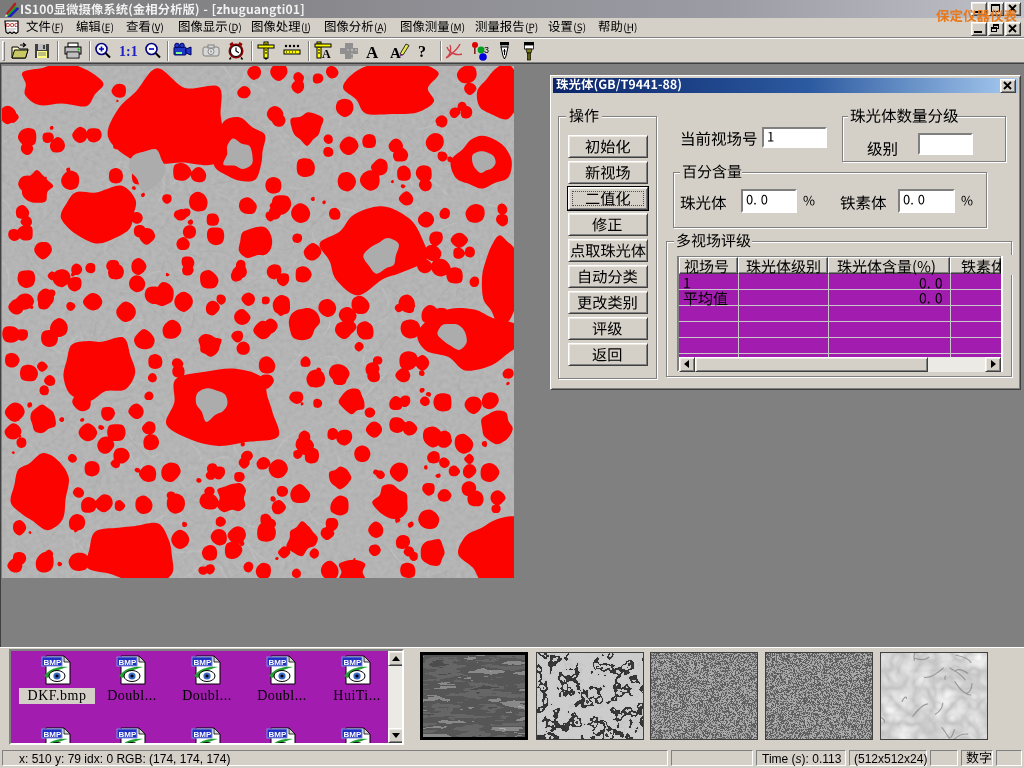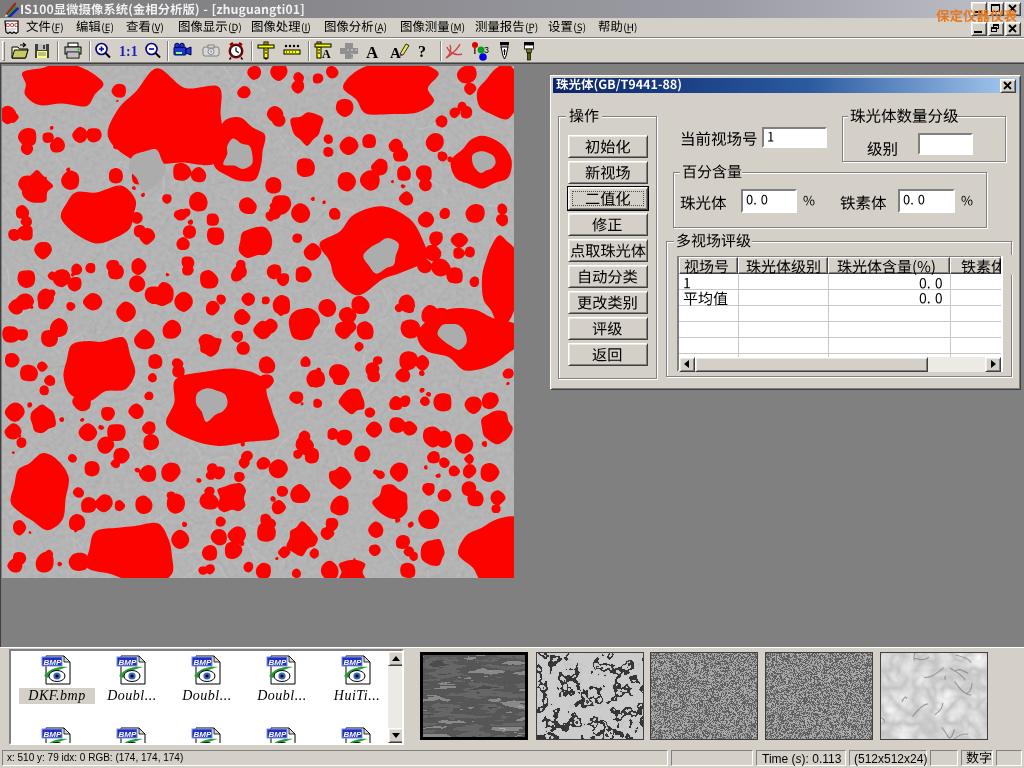--- a/index.html
+++ b/index.html
@@ -3,22 +3,22 @@
 html,body{margin:0;padding:0;width:1024px;height:768px;overflow:hidden;
  font-family:"Liberation Sans",sans-serif;background:#D4D0C8;}
 *{box-sizing:border-box;}
 .abs{position:absolute;}
 .raised{border-top:1px solid #FFFFFF;border-left:1px solid #FFFFFF;
  border-right:1px solid #404040;border-bottom:1px solid #404040;
  box-shadow:inset 1px 1px 0 #D4D0C8, inset -1px -1px 0 #808080;background:#D4D0C8;}
 .btn{border-top:1px solid #FFFFFF;border-left:1px solid #FFFFFF;
  border-right:1px solid #404040;border-bottom:1px solid #404040;
  box-shadow:inset 1px 1px 0 #ECE9E2, inset -1px -1px 0 #808080;background:#D4D0C8;}
-.white2{background:#ffffff;border-top:2px solid #808080;border-left:2px solid #808080;
- border-right:2px solid #FFFFFF;border-bottom:2px solid #FFFFFF;font-style:italic;}
+.white2{background:#a21caf;border-top:2px solid #808080;border-left:2px solid #808080;
+ border-right:2px solid #FFFFFF;border-bottom:2px solid #FFFFFF;}
 .etch{border:1px solid #808080;box-shadow:1px 1px 0 #FFFFFF, inset 1px 1px 0 #FFFFFF;}
 .field{border-top:1px solid #808080;border-left:1px solid #808080;
  border-right:1px solid #FFFFFF;border-bottom:1px solid #FFFFFF;background:#D4D0C8;}
 .edit{background:#FFFFFF;border-top:2px solid #808080;border-left:2px solid #808080;
  border-right:2px solid #FFFFFF;border-bottom:2px solid #FFFFFF;}
 </style></head><body>
 <div class="abs" style="left:0;top:0;width:1024px;height:18px;background:linear-gradient(90deg,#7A7A7A 0%,#9B9BA4 70%,#C0C0C8 100%);"></div>
 <svg class="abs" style="left:3px;top:1px" width="17" height="16" viewBox="0 0 17 16">
 <g stroke-width="2.6" fill="none" stroke-linecap="round">
 <path d="M4 13 L12 3" stroke="#B02020"></path>
@@ -577,17 +577,17 @@
     <path d="M26 47Q25 42 21 50 M3 71Q5 67 -7 63 M87 41Q92 41 93 31 M55 63Q63 58 63 51 M33 5Q44 9 49 4 M75 78Q72 88 70 86 M92 10Q90 5 76 2 M66 27Q64 26 66 23 M62 76Q71 89 70 88 M70 15Q84 23 86 28 M75 19Q79 14 89 21 M89 83Q79 82 71 92 M32 65Q42 52 48 52 M75 29Q84 43 92 43 M34 8Q32 0 38 -5 M64 15Q52 26 44 25" stroke="#8A8A8A" stroke-width="1.2" fill="none" opacity="0.8"></path>
   </svg>
 <div class="abs" style="left:0;top:747px;width:1024px;height:21px;background:#D4D0C8;"></div>
 <div class="abs field" style="left:2px;top:750px;width:666px;height:16px;background:#D4D0C8;"></div>
 <div class="abs field" style="left:671px;top:750px;width:82px;height:16px;background:#D4D0C8;"></div>
 <div class="abs field" style="left:756px;top:750px;width:90px;height:16px;background:#D4D0C8;"></div>
 <div class="abs field" style="left:849px;top:750px;width:78px;height:16px;background:#D4D0C8;"></div>
 <div class="abs field" style="left:930px;top:750px;width:28px;height:16px;background:#D4D0C8;"></div>
 <div class="abs field" style="left:961px;top:750px;width:32px;height:16px;background:#D4D0C8;"></div>
 <div class="abs field" style="left:996px;top:750px;width:26px;height:16px;background:#D4D0C8;"></div>
-<div class="abs" style="left:7px;top:752px;font-size:10px;color:#000;">x: 510 y: 79 idx: 0 RGB: (174, 174, 174)</div>
+<div class="abs" style="left:19px;top:752px;font-size:12px;color:#000;">x: 510 y: 79 idx: 0 RGB: (174, 174, 174)</div>
 <div class="abs" style="left:762px;top:752px;font-size:12px;color:#000;">Time (<i>s</i>): 0.113</div>
 <div class="abs" style="left:854px;top:752px;font-size:12px;color:#000;">(512x512x24)</div>
 <svg width="27" height="16" style="position:absolute;left:966px;top:751px;" viewBox="0 0 27 16">
     <path d="M5.8 0.8C5.5 1.3 5.1 2 4.8 2.5L5.4 2.8C5.8 2.4 6.2 1.7 6.6 1.1ZM1.1 1.1C1.5 1.7 1.8 2.4 1.9 2.8L2.7 2.5C2.6 2.1 2.2 1.4 1.9 0.8ZM5.3 8.1C5 8.7 4.6 9.3 4.1 9.8C3.6 9.6 3.1 9.3 2.6 9.1C2.8 8.8 3 8.4 3.2 8.1ZM1.4 9.5C2.1 9.7 2.8 10 3.4 10.4C2.6 11 1.6 11.4 0.5 11.6C0.7 11.8 0.9 12.1 1 12.4C2.2 12.1 3.3 11.5 4.2 10.8C4.7 11 5.1 11.3 5.4 11.5L6 10.9C5.7 10.7 5.3 10.4 4.9 10.2C5.6 9.5 6.1 8.6 6.4 7.4L5.9 7.2L5.7 7.2H3.6L3.9 6.6L3 6.4C2.9 6.7 2.8 7 2.7 7.2H0.9V8.1H2.3C2 8.6 1.7 9.1 1.4 9.5ZM3.3 0.5V2.9H0.7V3.7H3C2.4 4.6 1.4 5.4 0.5 5.8C0.7 6 0.9 6.3 1 6.5C1.8 6.1 2.7 5.4 3.3 4.6V6.2H4.3V4.4C4.9 4.9 5.7 5.5 6 5.8L6.5 5.1C6.2 4.9 5.1 4.1 4.4 3.7H6.9V2.9H4.3V0.5ZM8.2 0.6C7.9 2.9 7.3 5.1 6.3 6.5C6.5 6.6 6.8 6.9 7 7.1C7.3 6.6 7.6 6 7.9 5.4C8.2 6.6 8.5 7.8 9 8.9C8.3 10.1 7.3 11 5.9 11.7C6 11.9 6.3 12.3 6.4 12.5C7.7 11.8 8.7 10.9 9.5 9.8C10.2 10.9 11 11.8 12 12.4C12.1 12.1 12.4 11.8 12.6 11.6C11.5 11 10.7 10.1 10 8.9C10.7 7.5 11.2 5.9 11.4 4H12.3V3H8.6C8.8 2.3 9 1.5 9.1 0.8ZM10.5 4C10.3 5.4 10 6.7 9.5 7.9C9 6.7 8.7 5.4 8.4 4Z M19 6.7V7.5H13.9V8.5H19V11.3C19 11.4 18.9 11.5 18.7 11.5C18.4 11.5 17.6 11.5 16.7 11.5C16.9 11.8 17.1 12.2 17.1 12.5C18.3 12.5 18.9 12.5 19.4 12.3C19.9 12.1 20 11.9 20 11.3V8.5H25.1V7.5H20V7.1C21.2 6.4 22.3 5.6 23.1 4.7L22.5 4.2L22.2 4.3H16V5.2H21.3C20.6 5.8 19.7 6.3 19 6.7ZM18.5 0.7C18.8 1.1 19 1.5 19.2 1.9H14V4.6H15V2.8H24V4.6H25V1.9H20.3C20.1 1.4 19.8 0.9 19.5 0.4Z" fill="#000"></path>
   </svg>
 </body></html>

